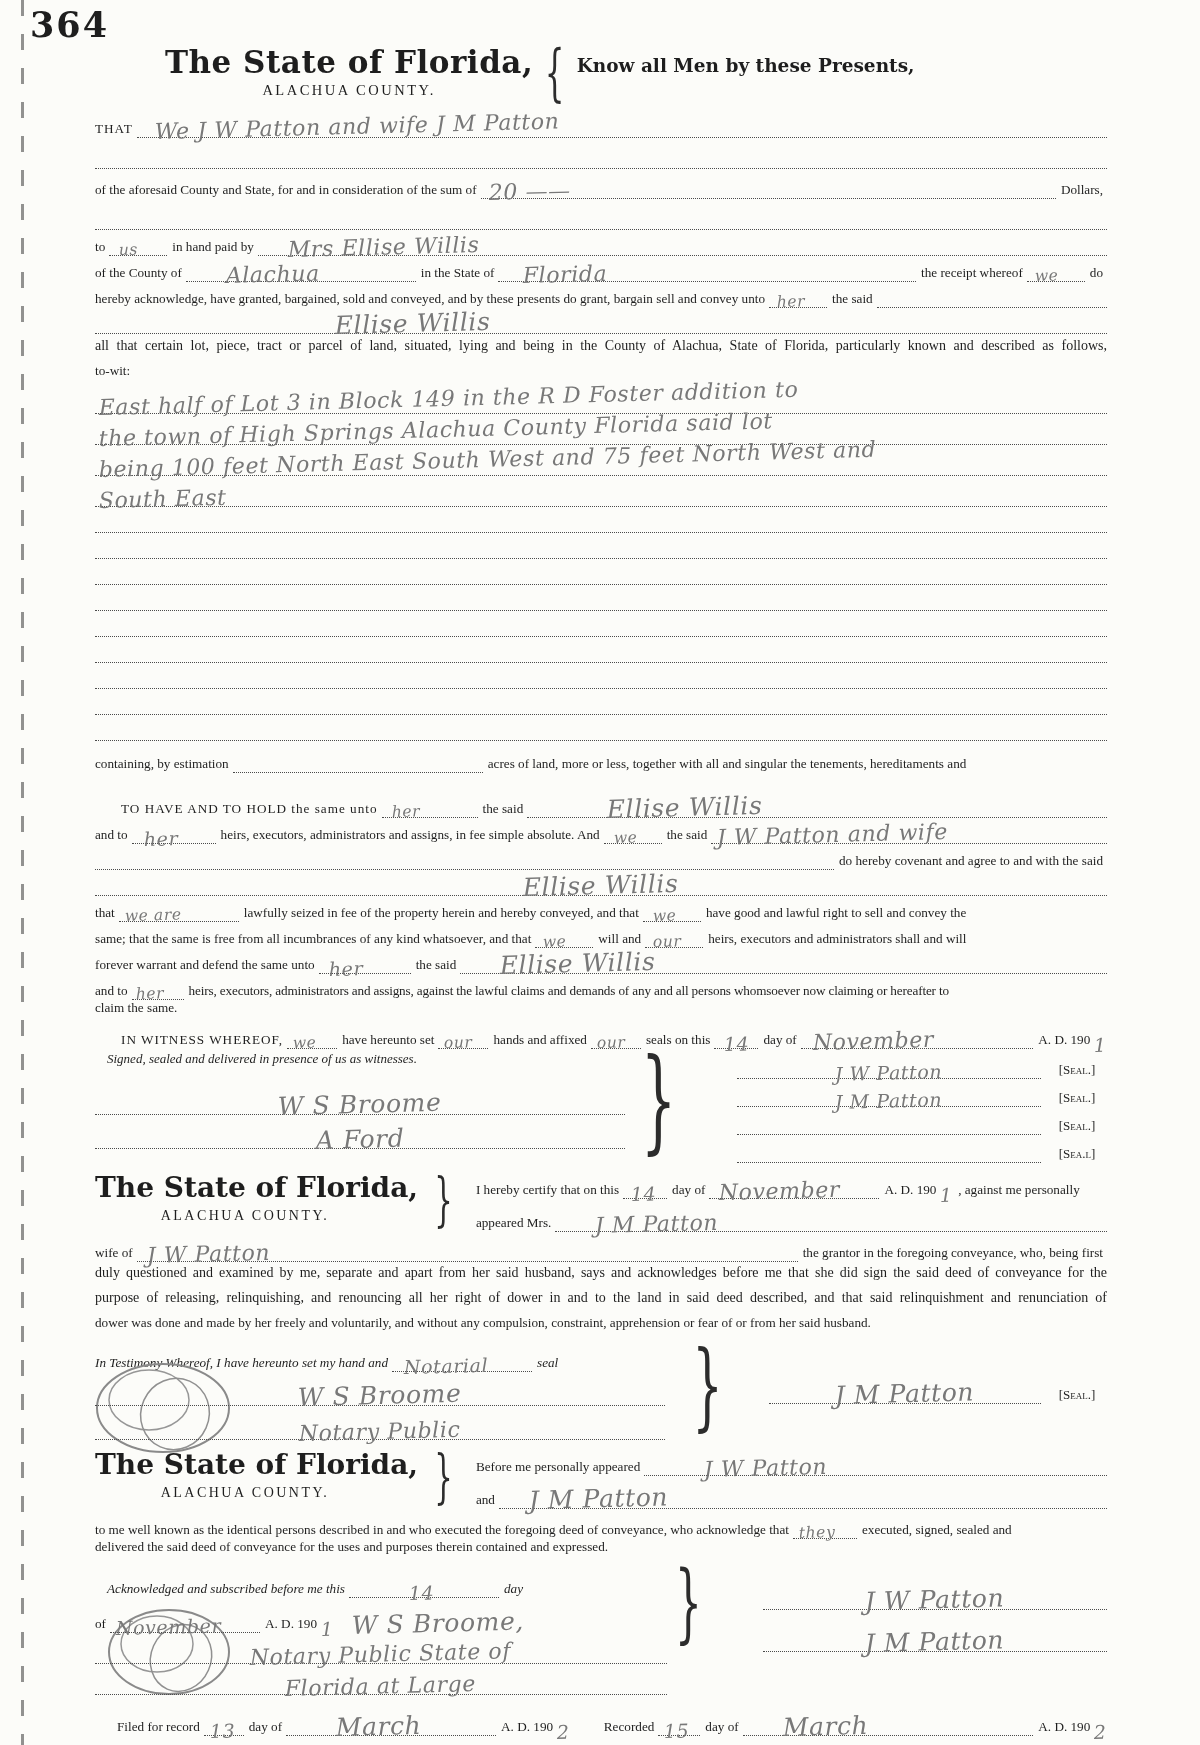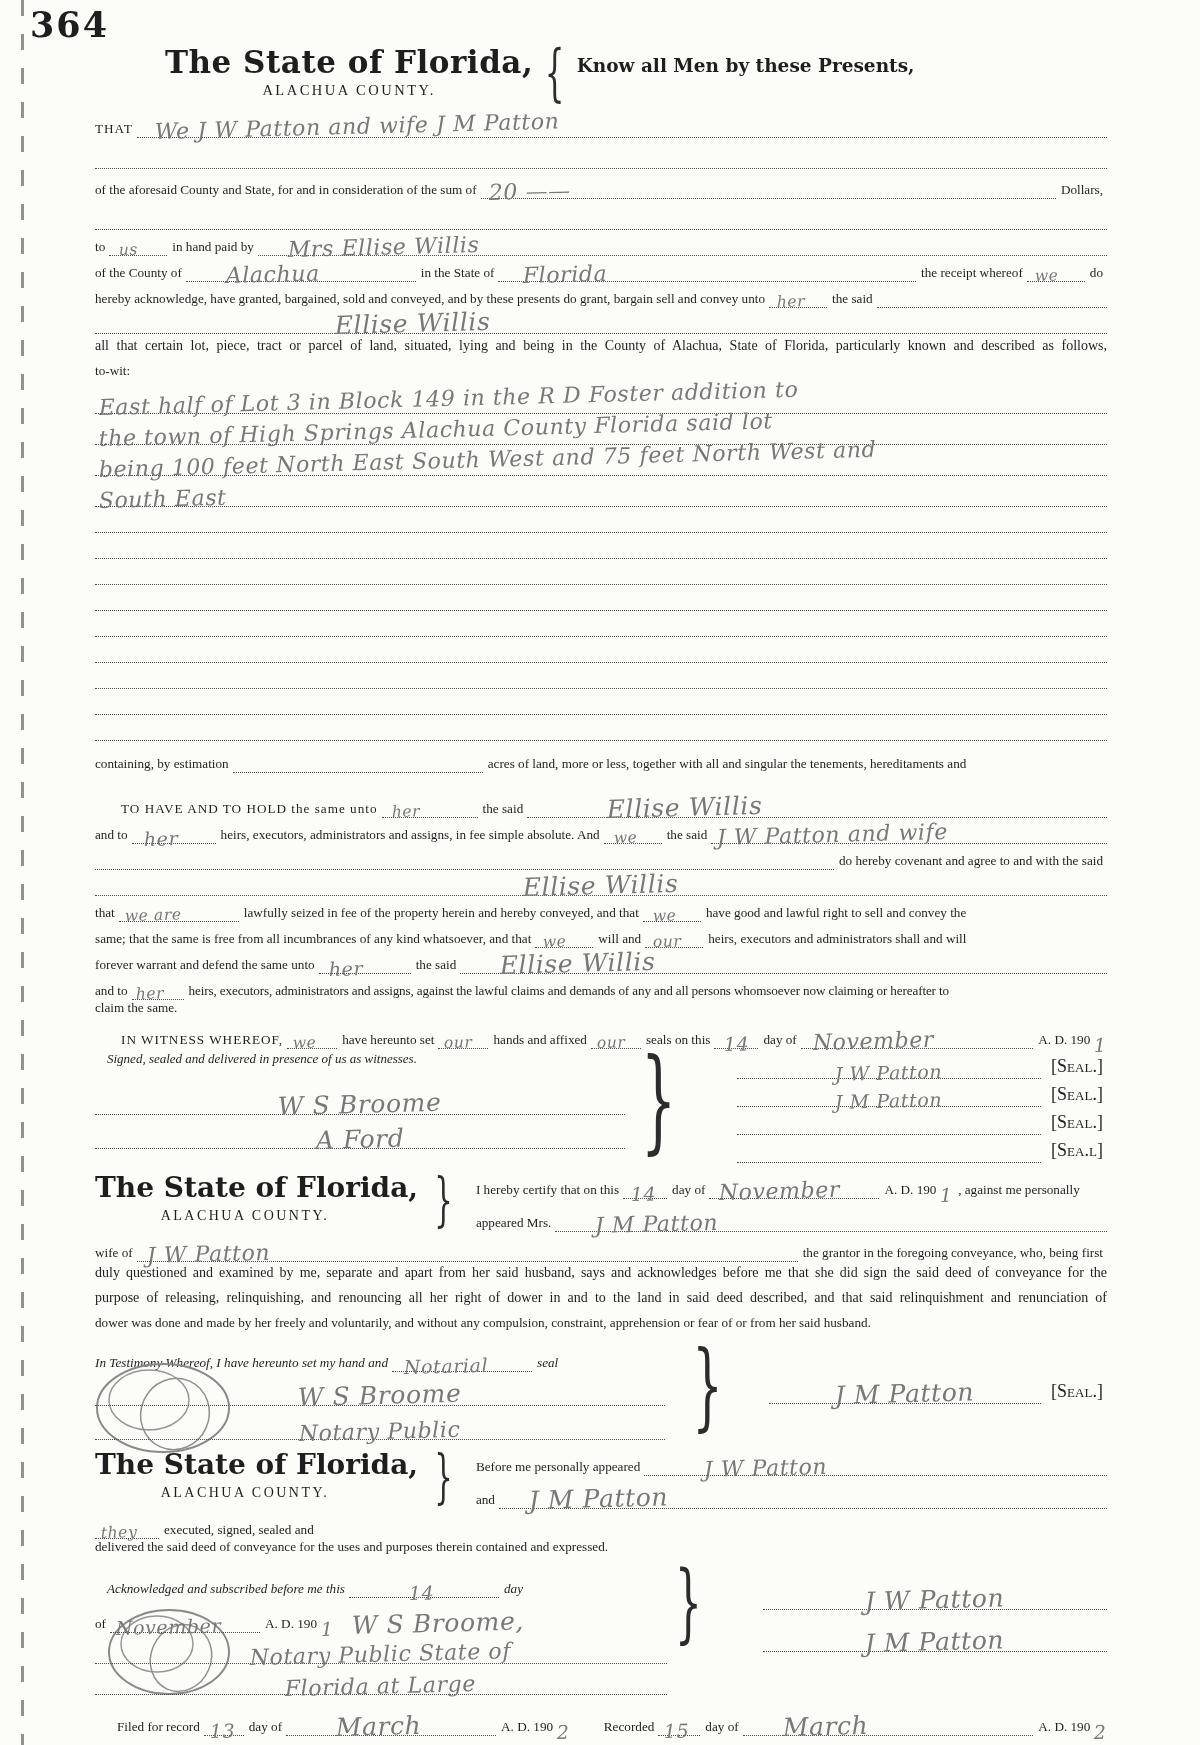--- a/index.html
+++ b/index.html
@@ -40,21 +40,21 @@
                  line-height:1.05; letter-spacing:.5px; }
   .county-title { text-align:center; font-size:14.5px; letter-spacing:2.5px; margin-top:3px; }
   .presents-title { font-family:"DejaVu Serif", serif; font-weight:bold; font-size:18.5px; margin-top:9px; }
   .brace { font-family:"DejaVu Serif", serif; color:#2c2c2c; line-height:.95; display:inline-block;
            transform:scaleX(.5); transform-origin:center bottom; flex:0 0 auto; }
   .sect-left { flex:0 0 330px; }
   .state-title2 { font-family:"DejaVu Serif", serif; font-weight:bold; font-size:28px; line-height:1.05; }
   .county-title2 { text-align:center; font-size:14px; letter-spacing:2.5px; margin-top:6px; width:300px; }
 
   .row { display:flex; align-items:flex-start; }
-  .seal-label { font-variant:small-caps; font-size:18px; flex:0 0 60px; padding:0 0 1px 6px; }
+  .seal-label { font-variant:small-caps; font-size:13px; flex:0 0 60px; padding:0 0 1px 6px; }
   .seal-svg { position:absolute; }
   .h30 { height:31px; }
   .h34 { height:34px; }
 </style>
 </head>
 <body>
 
 <div class="page">
   <div class="scan-edge"></div>
   <div class="pagenum">364</div>
@@ -427,20 +427,21 @@
         <div class="fl" style="margin-top:7px;">
           <span class="print">and</span>
           <span class="fill">
             <span class="hw xl" style="margin-left:30px;">J M Patton</span>
           </span>
         </div>
       </div>
     </div>
 
     <div class="fl" style="margin-top:4px;">
+      <span class="print">to me well known as the identical persons described in and who executed the foregoing deed of conveyance, who acknowledge that</span>
       <span class="fill sm" style="flex:0 0 64px;">
         <span class="hw sm" style="margin-left:6px;">they</span>
       </span>
       <span class="print pl">executed, signed, sealed and</span>
     </div>
     <div class="plain-line">delivered the said deed of conveyance for the uses and purposes therein contained and expressed.</div>
 
     <div class="row" style="position:relative; margin-top:8px; height:128px;gap:12px;">
       <svg class="seal-svg" style="left:8px; top:34px;" width="140" height="92" viewBox="0 0 140 92">
         <ellipse cx="66" cy="46" rx="60" ry="42" fill="none" stroke="#8a8a8a" stroke-width="2"></ellipse>

